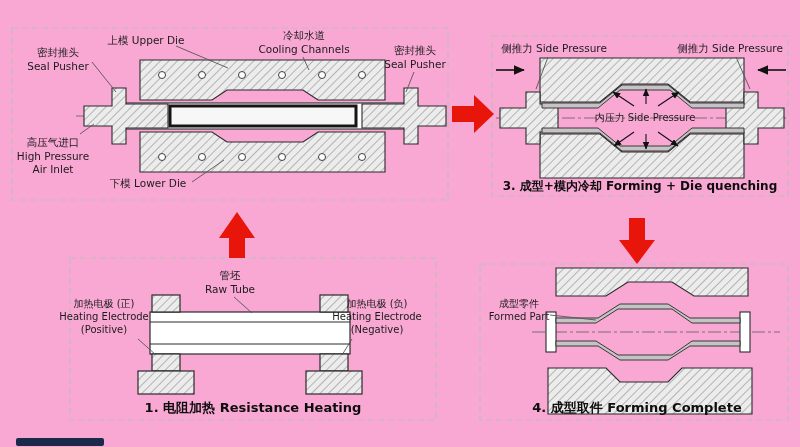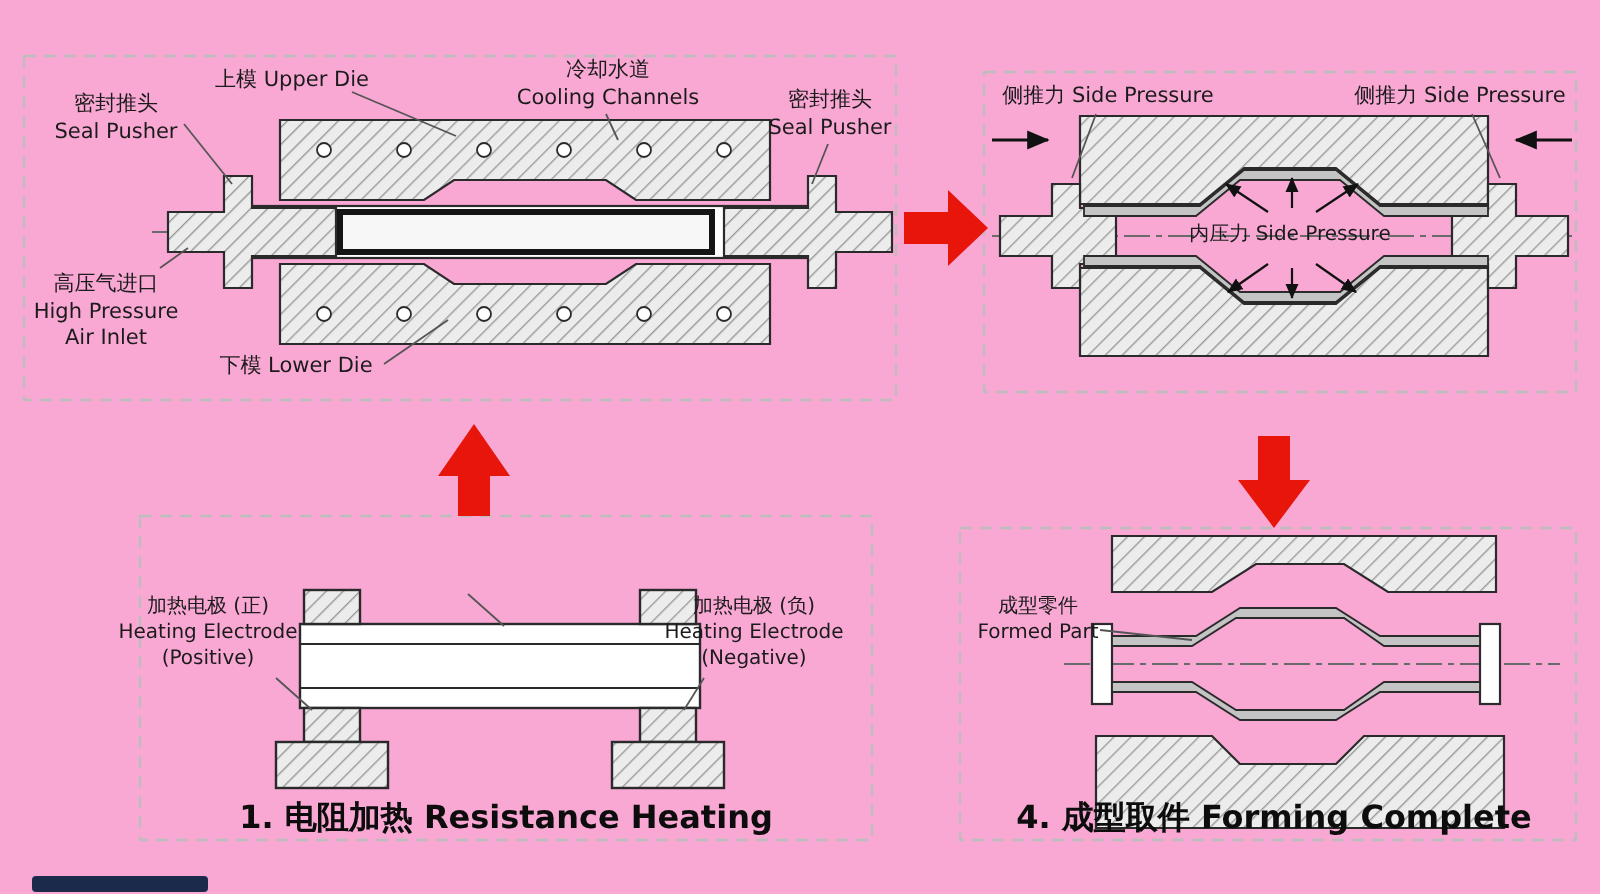--- a/index.html
+++ b/index.html
@@ -3,21 +3,21 @@
 <meta charset="utf-8">
 <style>
   * { margin:0; padding:0; box-sizing:border-box; }
   html,body { background:#ffffff; }
   body { font-family:"DejaVu Sans","Liberation Sans",sans-serif; }
   .canvas { position:relative; width:800px; height:447px; background:#f9a8d4; overflow:hidden; }
   .art { position:absolute; left:0; top:0; }
   .lbl { position:absolute; text-align:center; color:#1b1b1b; font-size:10.5px; line-height:1.3; }
   .lbl div { white-space:nowrap; }
   .lbl.small { font-size:10px; }
-  .caption { position:absolute; text-align:center; color:#0d0d0d; font-weight:bold; font-size:16px; white-space:nowrap; }
+  .caption { position:absolute; text-align:center; color:#0d0d0d; font-weight:bold; font-size:13px; white-space:nowrap; }
 </style>
 </head>
 <body>
 
 <div class="canvas">
 
   <svg class="art" width="800" height="447" viewBox="0 0 800 447">
     <defs>
       <pattern id="hatch" width="6" height="6" patternUnits="userSpaceOnUse" patternTransform="rotate(45)">
         <rect width="6" height="6" fill="#ececec"></rect>
@@ -153,21 +153,26 @@
 
   <div class="lbl" style="left:498px; top:42px; width:112px;">
     <div>侧推力 Side Pressure</div>
   </div>
   <div class="lbl" style="left:674px; top:42px; width:112px;">
     <div>侧推力 Side Pressure</div>
   </div>
   <div class="lbl small" style="left:586px; top:111px; width:118px;">
     <div>内压力 Side Pressure</div>
   </div>
+  <div class="caption" style="left:490px; top:178px; width:300px; font-size:12px;">3. 成型+模内冷却 Forming + Die quenching</div>
 
+  <div class="lbl" style="left:186px; top:269px; width:88px;">
+    <div>管坯</div>
+    <div>Raw Tube</div>
+  </div>
   <div class="lbl small" style="left:56px; top:297px; width:96px;">
     <div>加热电极 (正)</div>
     <div>Heating Electrode</div>
     <div>(Positive)</div>
   </div>
   <div class="lbl small" style="left:332px; top:297px; width:90px;">
     <div>加热电极 (负)</div>
     <div>Heating Electrode</div>
     <div>(Negative)</div>
   </div>

